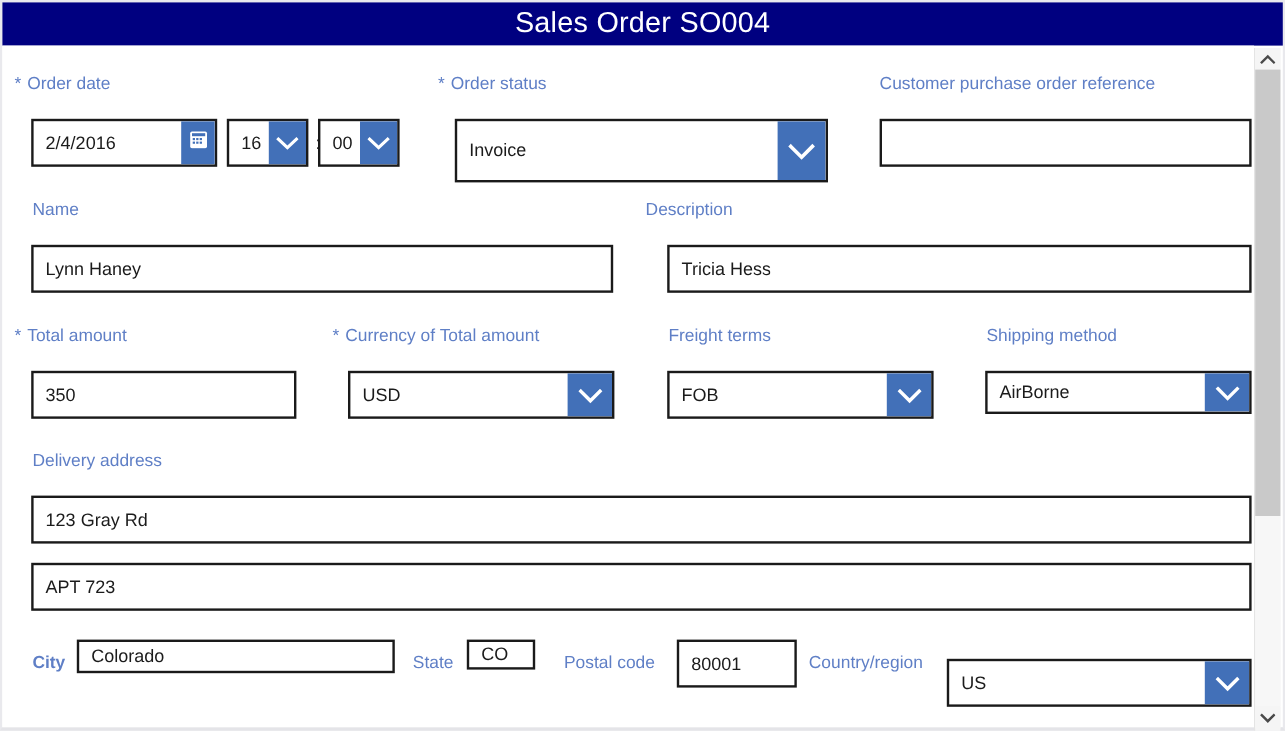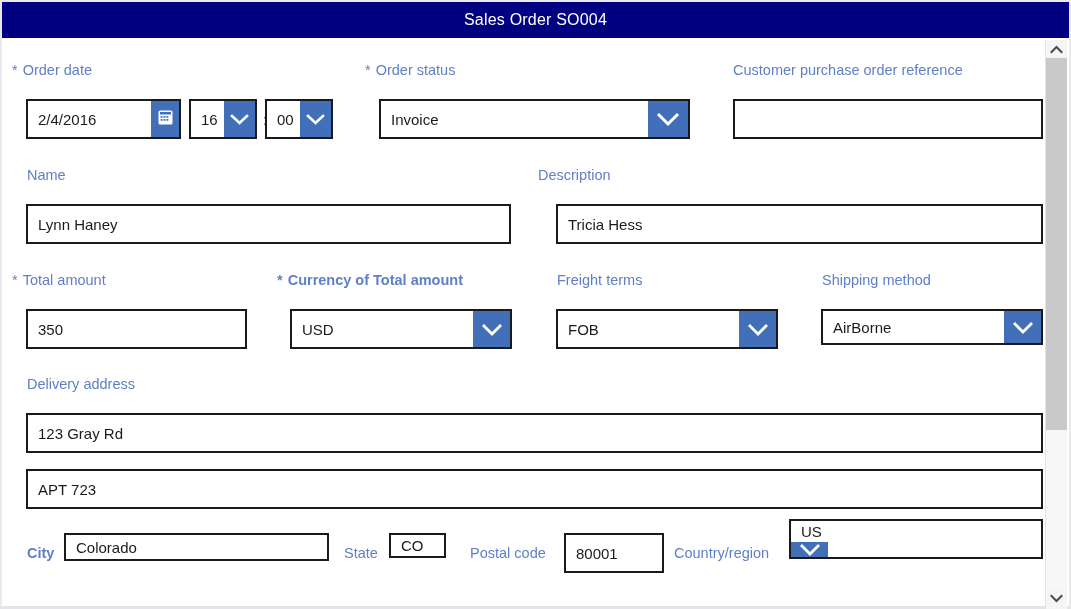--- a/index.html
+++ b/index.html
@@ -31,21 +31,21 @@
     position: absolute;
     left: 0;
     top: 0;
     width: 1067px;
     height: 36px;
     background: #000080;
     color: #ffffff;
     display: flex;
     align-items: center;
     justify-content: center;
-    font-size: 16px;
+    font-size: 24px;
     letter-spacing: 0.2px;
   }
 
   
   .form-area {
     position: absolute;
     left: 0;
     top: 36px;
     width: 1043px;
     height: 568px;
@@ -213,21 +213,21 @@
           <svg width="19" height="13" viewBox="0 0 19 13">
               <path d="M2 3 L9.5 10 L17 3" stroke="#ffffff" stroke-width="2.6" fill="none" stroke-linecap="square"></path>
             </svg>
         </span>
       </span>
     </div>
 
     <div class="label" style="left:363px; top:24px;">
       <span class="req">*</span><span>Order status</span>
     </div>
-    <div class="combo" style="left:377px; top:61px; width:311px; height:40px;">
+    <div class="combo" style="left:377px; top:61px; width:311px; height:53px;">
       <span class="ctext">Invoice</span>
       <span class="cbtn" style="width:40px;">
         <span class="chev">
           <svg width="24" height="16" viewBox="0 0 24 16">
               <path d="M3 4 L12 13 L21 4" stroke="#ffffff" stroke-width="3" fill="none" stroke-linecap="square"></path>
             </svg>
         </span>
       </span>
     </div>
 
@@ -252,21 +252,21 @@
       <span class="val">Tricia Hess</span>
     </div>
 
     <div class="label" style="left:10px; top:234px;">
       <span class="req">*</span><span>Total amount</span>
     </div>
     <div class="box" style="left:24px; top:271px; width:221px; height:40px;">
       <span class="val">350</span>
     </div>
 
-    <div class="label" style="left:275px; top:234px;font-weight:bold;">
+    <div class="label" style="left:275px; top:234px;">
       <span class="req">*</span><span>Currency of Total amount</span>
     </div>
     <div class="combo" style="left:288px; top:271px; width:222px; height:40px;">
       <span class="ctext">USD</span>
       <span class="cbtn" style="width:37px;">
         <span class="chev">
           <svg width="22" height="15" viewBox="0 0 22 15">
               <path d="M3 4 L11 12 L19 4" stroke="#ffffff" stroke-width="2.8" fill="none" stroke-linecap="square"></path>
             </svg>
         </span>
@@ -328,21 +328,21 @@
     <div class="label" style="left:468px; top:507px;">
       <span>Postal code</span>
     </div>
     <div class="box" style="left:562px; top:495px; width:100px; height:40px;">
       <span class="val">80001</span>
     </div>
 
     <div class="label" style="left:672px; top:507px;">
       <span>Country/region</span>
     </div>
-    <div class="combo" style="left:787px; top:481px; width:254px; height:40px;flex-direction:column;">
+    <div class="combo" style="left:787px; top:511px; width:254px; height:40px;">
       <span class="ctext">US</span>
       <span class="cbtn" style="width:37px;">
         <span class="chev">
           <svg width="22" height="15" viewBox="0 0 22 15">
               <path d="M3 4 L11 12 L19 4" stroke="#ffffff" stroke-width="2.8" fill="none" stroke-linecap="square"></path>
             </svg>
         </span>
       </span>
     </div>
 

